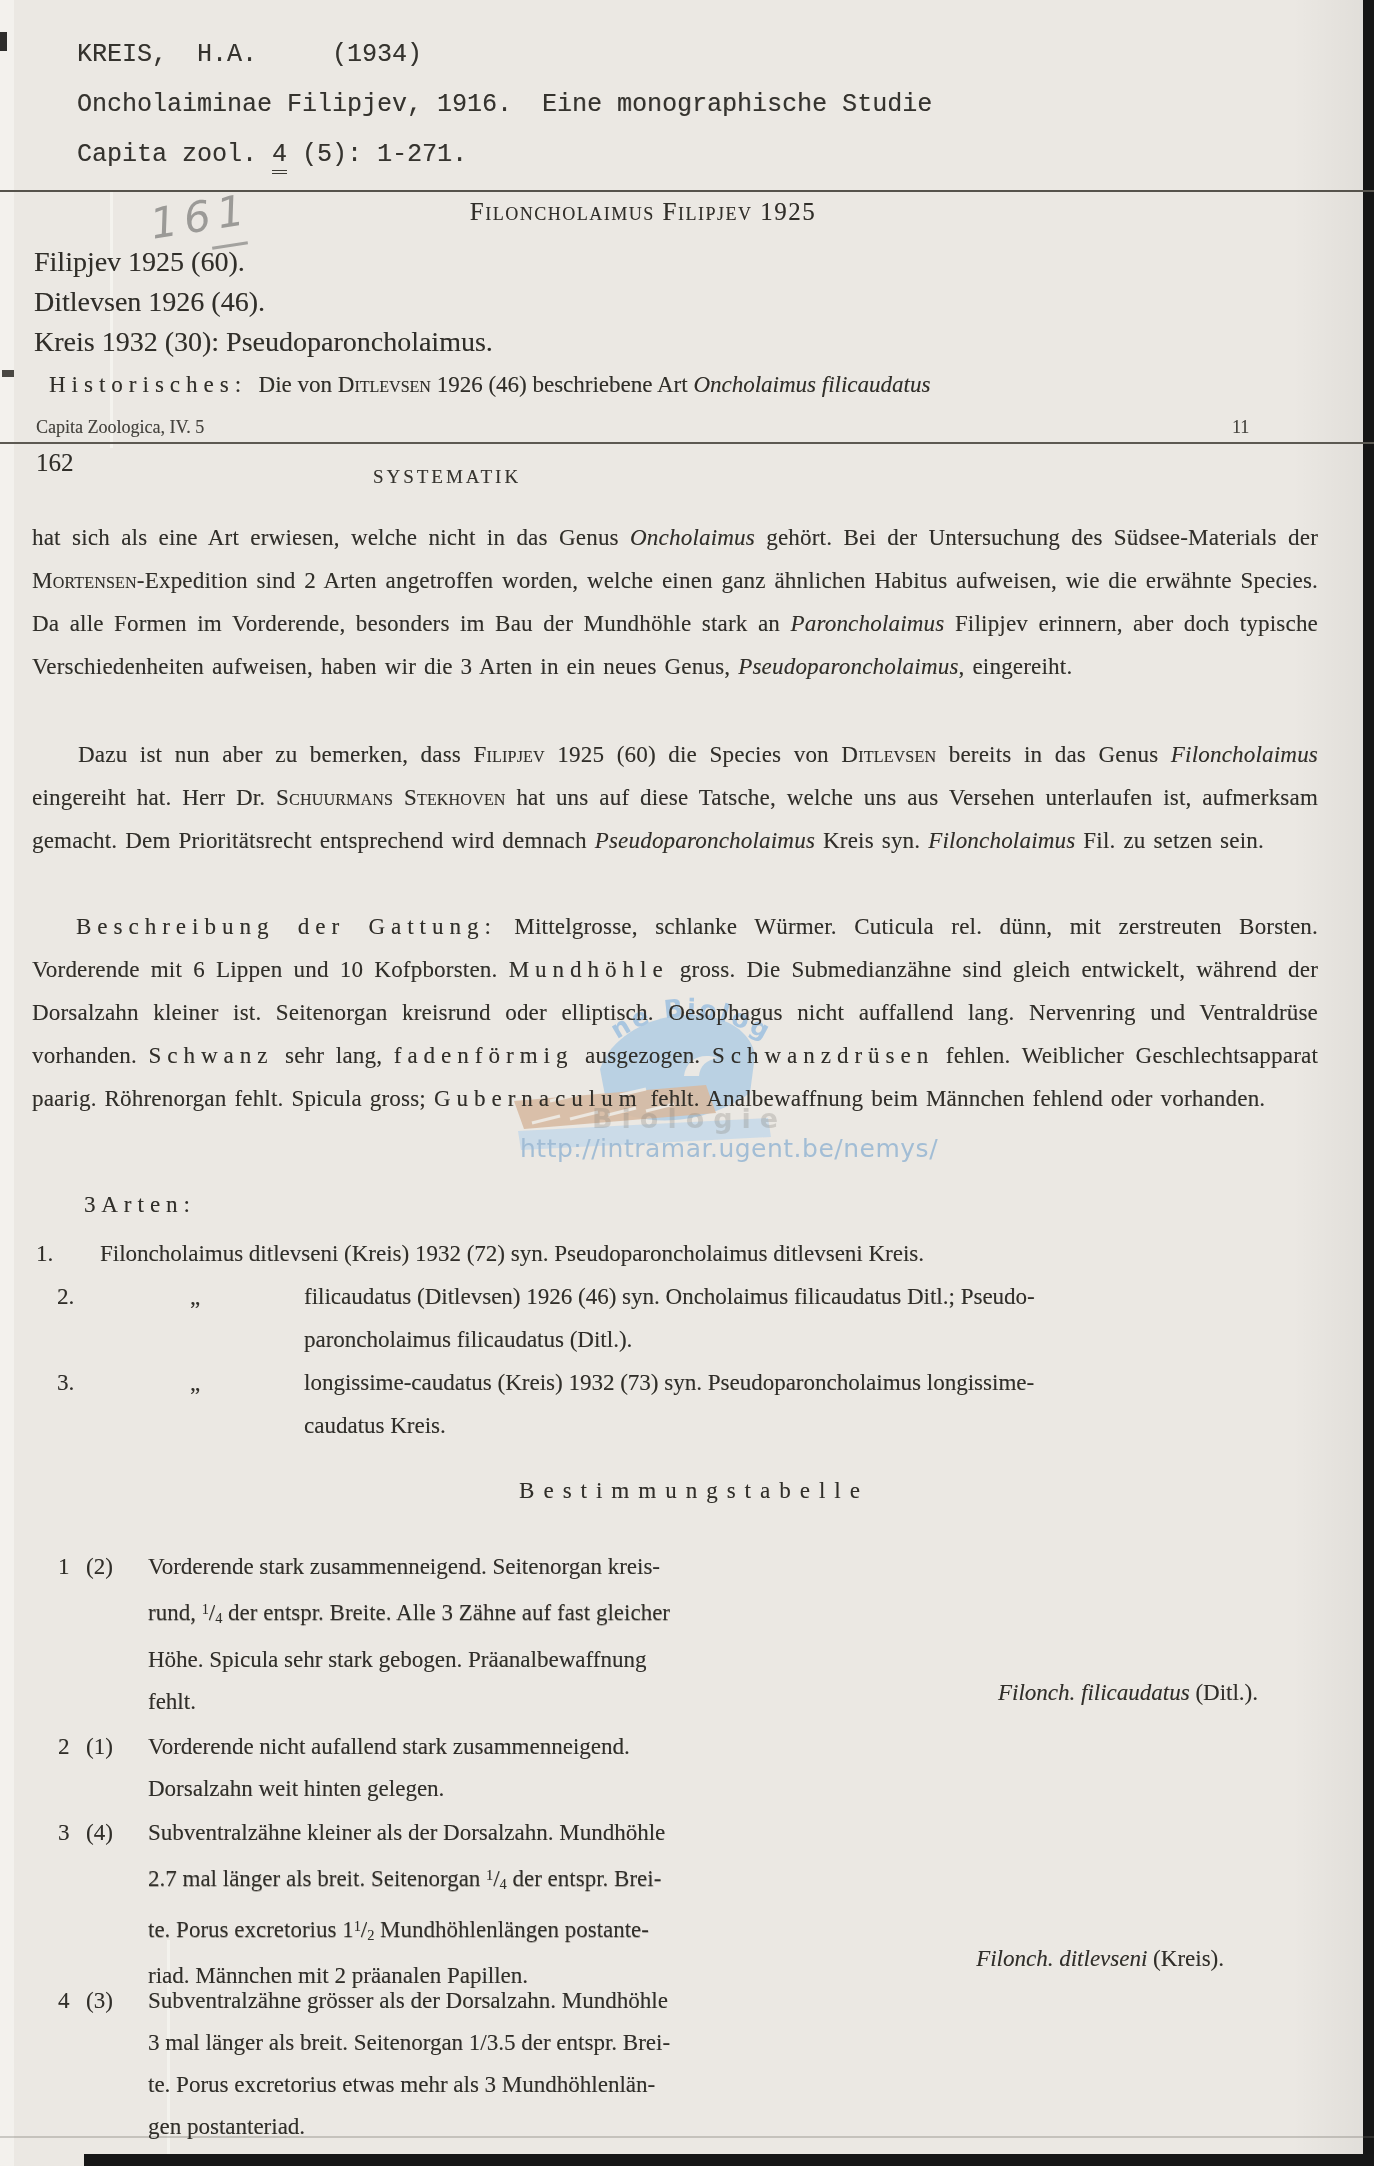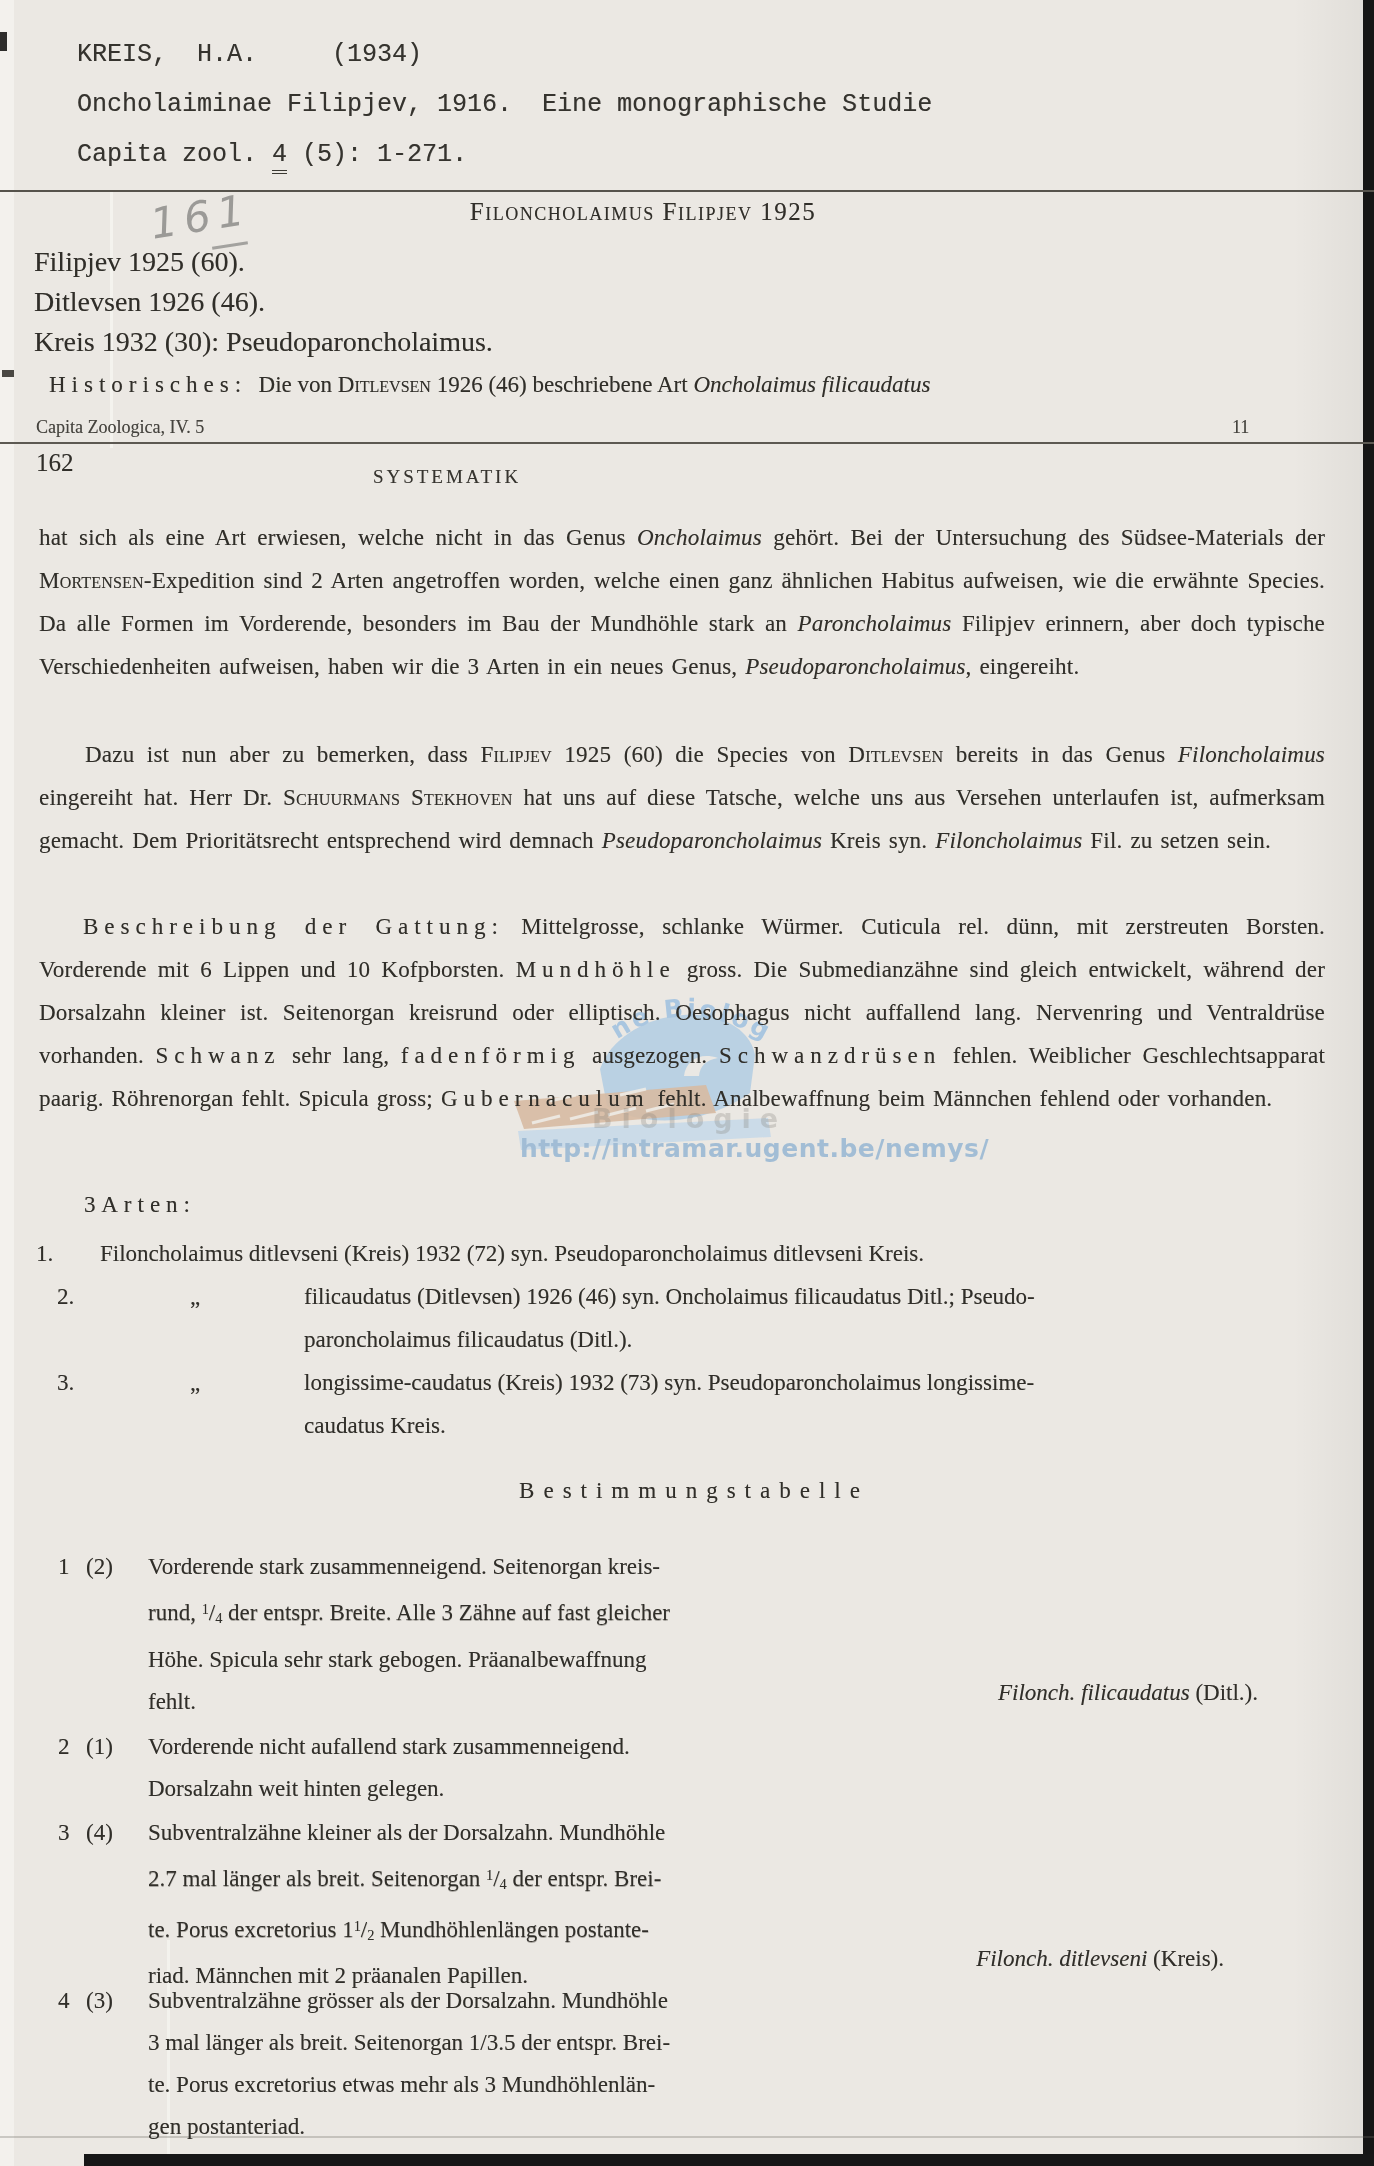--- a/index.html
+++ b/index.html
@@ -36,21 +36,21 @@
   .pencil-line{left:212px;top:244px;width:36px;height:3px;background:#a3a29f;transform:rotate(-9deg);}
   .genus-head{left:243px;top:198px;width:800px;text-align:center;font-size:25px;
               font-variant:small-caps;letter-spacing:1.5px;}
   .syn-row{left:34px;font-size:28px;}
   .historisches{left:49px;top:372px;width:1292px;font-size:23px;}
   .foot-left{left:36px;top:417px;font-size:18px;color:#45433e;}
   .foot-right{left:1232px;top:417px;font-size:18px;color:#45433e;}
   
   .pageno{left:36px;top:449px;font-size:25px;}
   .runhead{left:0;top:456px;width:894px;text-align:center;font-size:19px;letter-spacing:3px;color:#36342f;margin-top:10px;}
-  .para{left:39px;width:1286px;font-size:23px;line-height:43px;text-align:justify;
+  .para{left:32px;width:1286px;font-size:23px;line-height:43px;text-align:justify;
         letter-spacing:0.2px;word-spacing:2px;}
   .p1{top:516px;}
   .p2{top:733px;text-indent:46px;}
   .p3{top:905px;text-indent:44px;}
   .arten{left:84px;top:1192px;font-size:23px;}
   .li-row{left:42px;width:1286px;font-size:23px;line-height:43px;}
   .li-1{top:1232px;}
   .li-2{top:1275px;}
   .li-3{top:1361px;}
   .li-num-1{position:absolute;left:-6px;top:0;}
@@ -68,21 +68,21 @@
   .key-ref{position:absolute;left:44px;top:0;}
   .key-body{margin-left:106px;width:745px;}
   .key-species{position:absolute;bottom:0;}
   .ks-1{right:70px;}
   .ks-3{right:104px;}
   .ks-4{right:30px;}
   
   .wm-logo{left:470px;top:975px;width:320px;height:200px;z-index:1;}
   .wm-ghost{left:592px;top:1103px;z-index:1;font-family:"DejaVu Sans",sans-serif;font-weight:bold;
             font-size:27px;letter-spacing:9px;color:rgba(128,124,118,0.28);}
-  .wm-url{left:520px;top:1134px;z-index:1;font-family:"DejaVu Sans",sans-serif;font-weight:bold;
+  .wm-url{left:520px;top:1134px;z-index:1;font-family:"DejaVu Sans",sans-serif;font-weight:normal;
           font-size:25px;letter-spacing:0.5px;color:rgba(158,187,212,0.95);}
   .ink{position:absolute;z-index:2;}
   
   .seg-i{font-style:italic;}
   .seg-sc{font-variant:small-caps;}
   .seg-sp{letter-spacing:6px;}
   .seg-u2{border-bottom:4px double #3b3933;padding-bottom:1px;}
   .seg-sup{font-size:62%;vertical-align:0.45em;}
   .seg-sub{font-size:62%;vertical-align:-0.15em;}
 </style>

